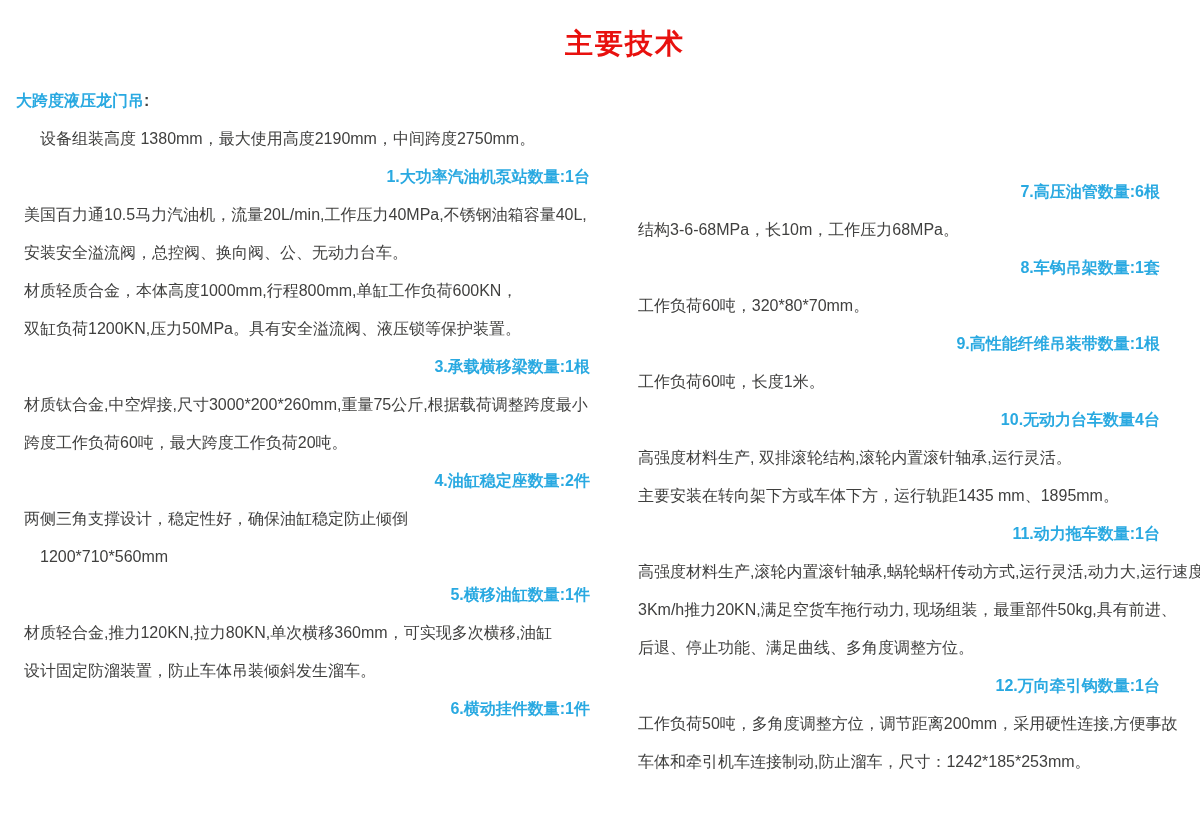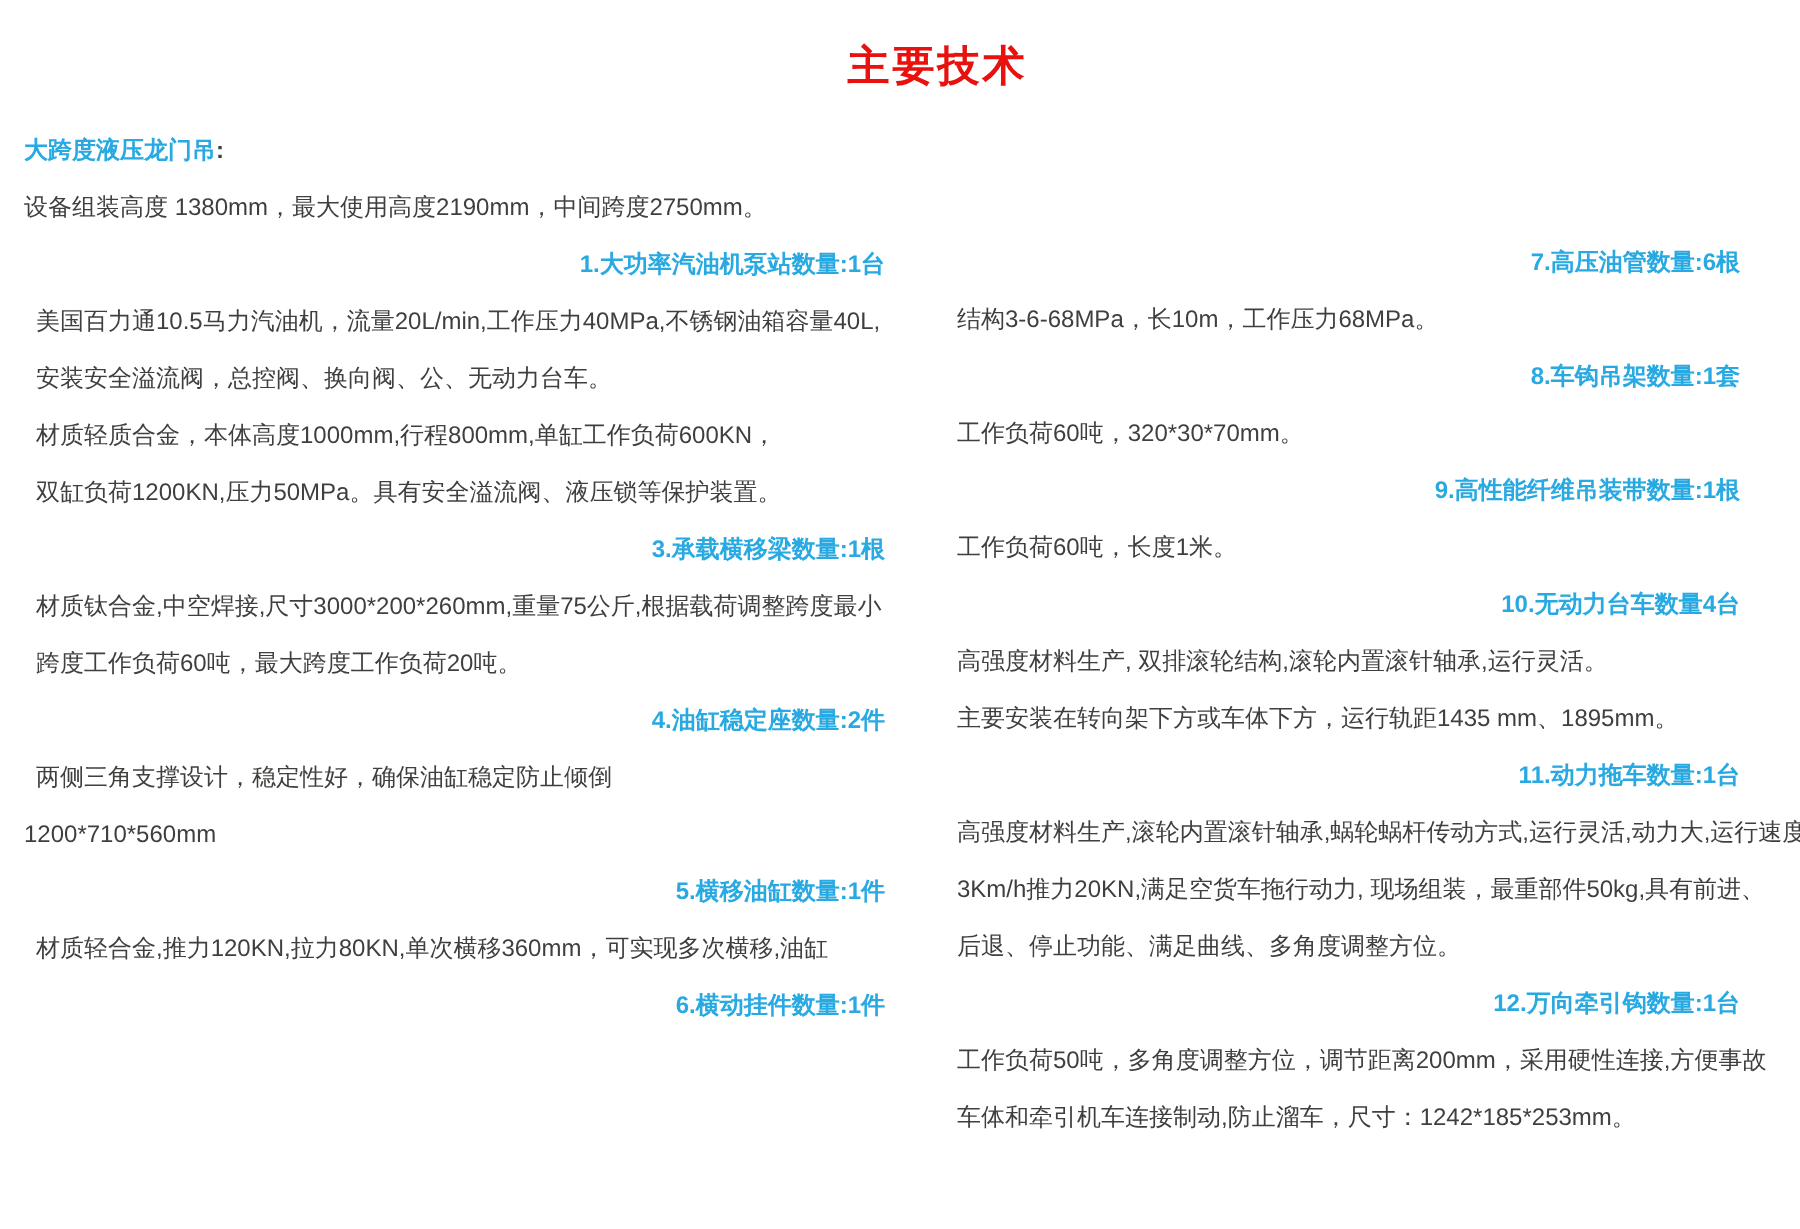--- a/index.html
+++ b/index.html
@@ -29,40 +29,40 @@
     font-weight: bold;
     color: var(--red);
     letter-spacing: 2px;
     padding-left: 25px;
   }
   .col {
     position: absolute;
     font-size: 16px;
   }
   .col-left  { left: 16px;  top: 82px;  width: 574px; }
-  .col-right { left: 622px; top: 157px; width: 538px; }
+  .col-right { left: 622px; top: 173px; width: 538px; }
   .line {
     height: 38px;
     line-height: 38px;
     white-space: nowrap;
   }
   .head {
     display: flex;
     justify-content: flex-end;
     align-items: center;
   }
   .sec-title, .sec-qty, .blue-bold {
     color: var(--blue);
     font-weight: bold;
     font-size: 16px;
   }
   .dark-colon { color: var(--ink); font-weight: bold; }
   .body-line { padding-left: 8px; color: var(--ink); }
   .col-right .body-line { padding-left: 16px; }
-  .body-line.flush { padding-left: 0; }
+  .body-line.flush { padding-left: 0; margin-left: 24px; }
 </style>
 </head>
 <body>
 
 <div class="page">
 
   <h1 class="page-title">主要技术</h1>
 
   <div class="col col-left">
     <div class="line"><span class="blue-bold">大跨度液压龙门吊</span><span class="dark-colon">:</span></div>
@@ -95,20 +95,21 @@
           </div>
           <div class="line body-line">两侧三角支撑设计，稳定性好，确保油缸稳定防止倾倒</div>
           <div class="line body-line flush">1200*710*560mm</div>
         </div>
         <div class="section">
           <div class="line head">
             <span class="sec-title">5.横移油缸</span>
             <span class="sec-qty">数量:1件</span>
           </div>
           <div class="line body-line">材质轻合金,推力120KN,拉力80KN,单次横移360mm，可实现多次横移,油缸</div>
+          <div class="line body-line">设计固定防溜装置，防止车体吊装倾斜发生溜车。</div>
         </div>
         <div class="section">
           <div class="line head">
             <span class="sec-title">6.横动挂件</span>
             <span class="sec-qty">数量:1件</span>
           </div>
         </div>
       </div>
   </div>
 
@@ -119,21 +120,21 @@
             <span class="sec-title">7.高压油管</span>
             <span class="sec-qty">数量:6根</span>
           </div>
           <div class="line body-line">结构3-6-68MPa，长10m，工作压力68MPa。</div>
         </div>
         <div class="section">
           <div class="line head">
             <span class="sec-title">8.车钩吊架</span>
             <span class="sec-qty">数量:1套</span>
           </div>
-          <div class="line body-line">工作负荷60吨，320*30*70mm。</div>
+          <div class="line body-line">工作负荷60吨，320*80*70mm。</div>
         </div>
         <div class="section">
           <div class="line head">
             <span class="sec-title">9.高性能纤维吊装带</span>
             <span class="sec-qty">数量:1根</span>
           </div>
           <div class="line body-line">工作负荷60吨，长度1米。</div>
         </div>
         <div class="section">
           <div class="line head">

